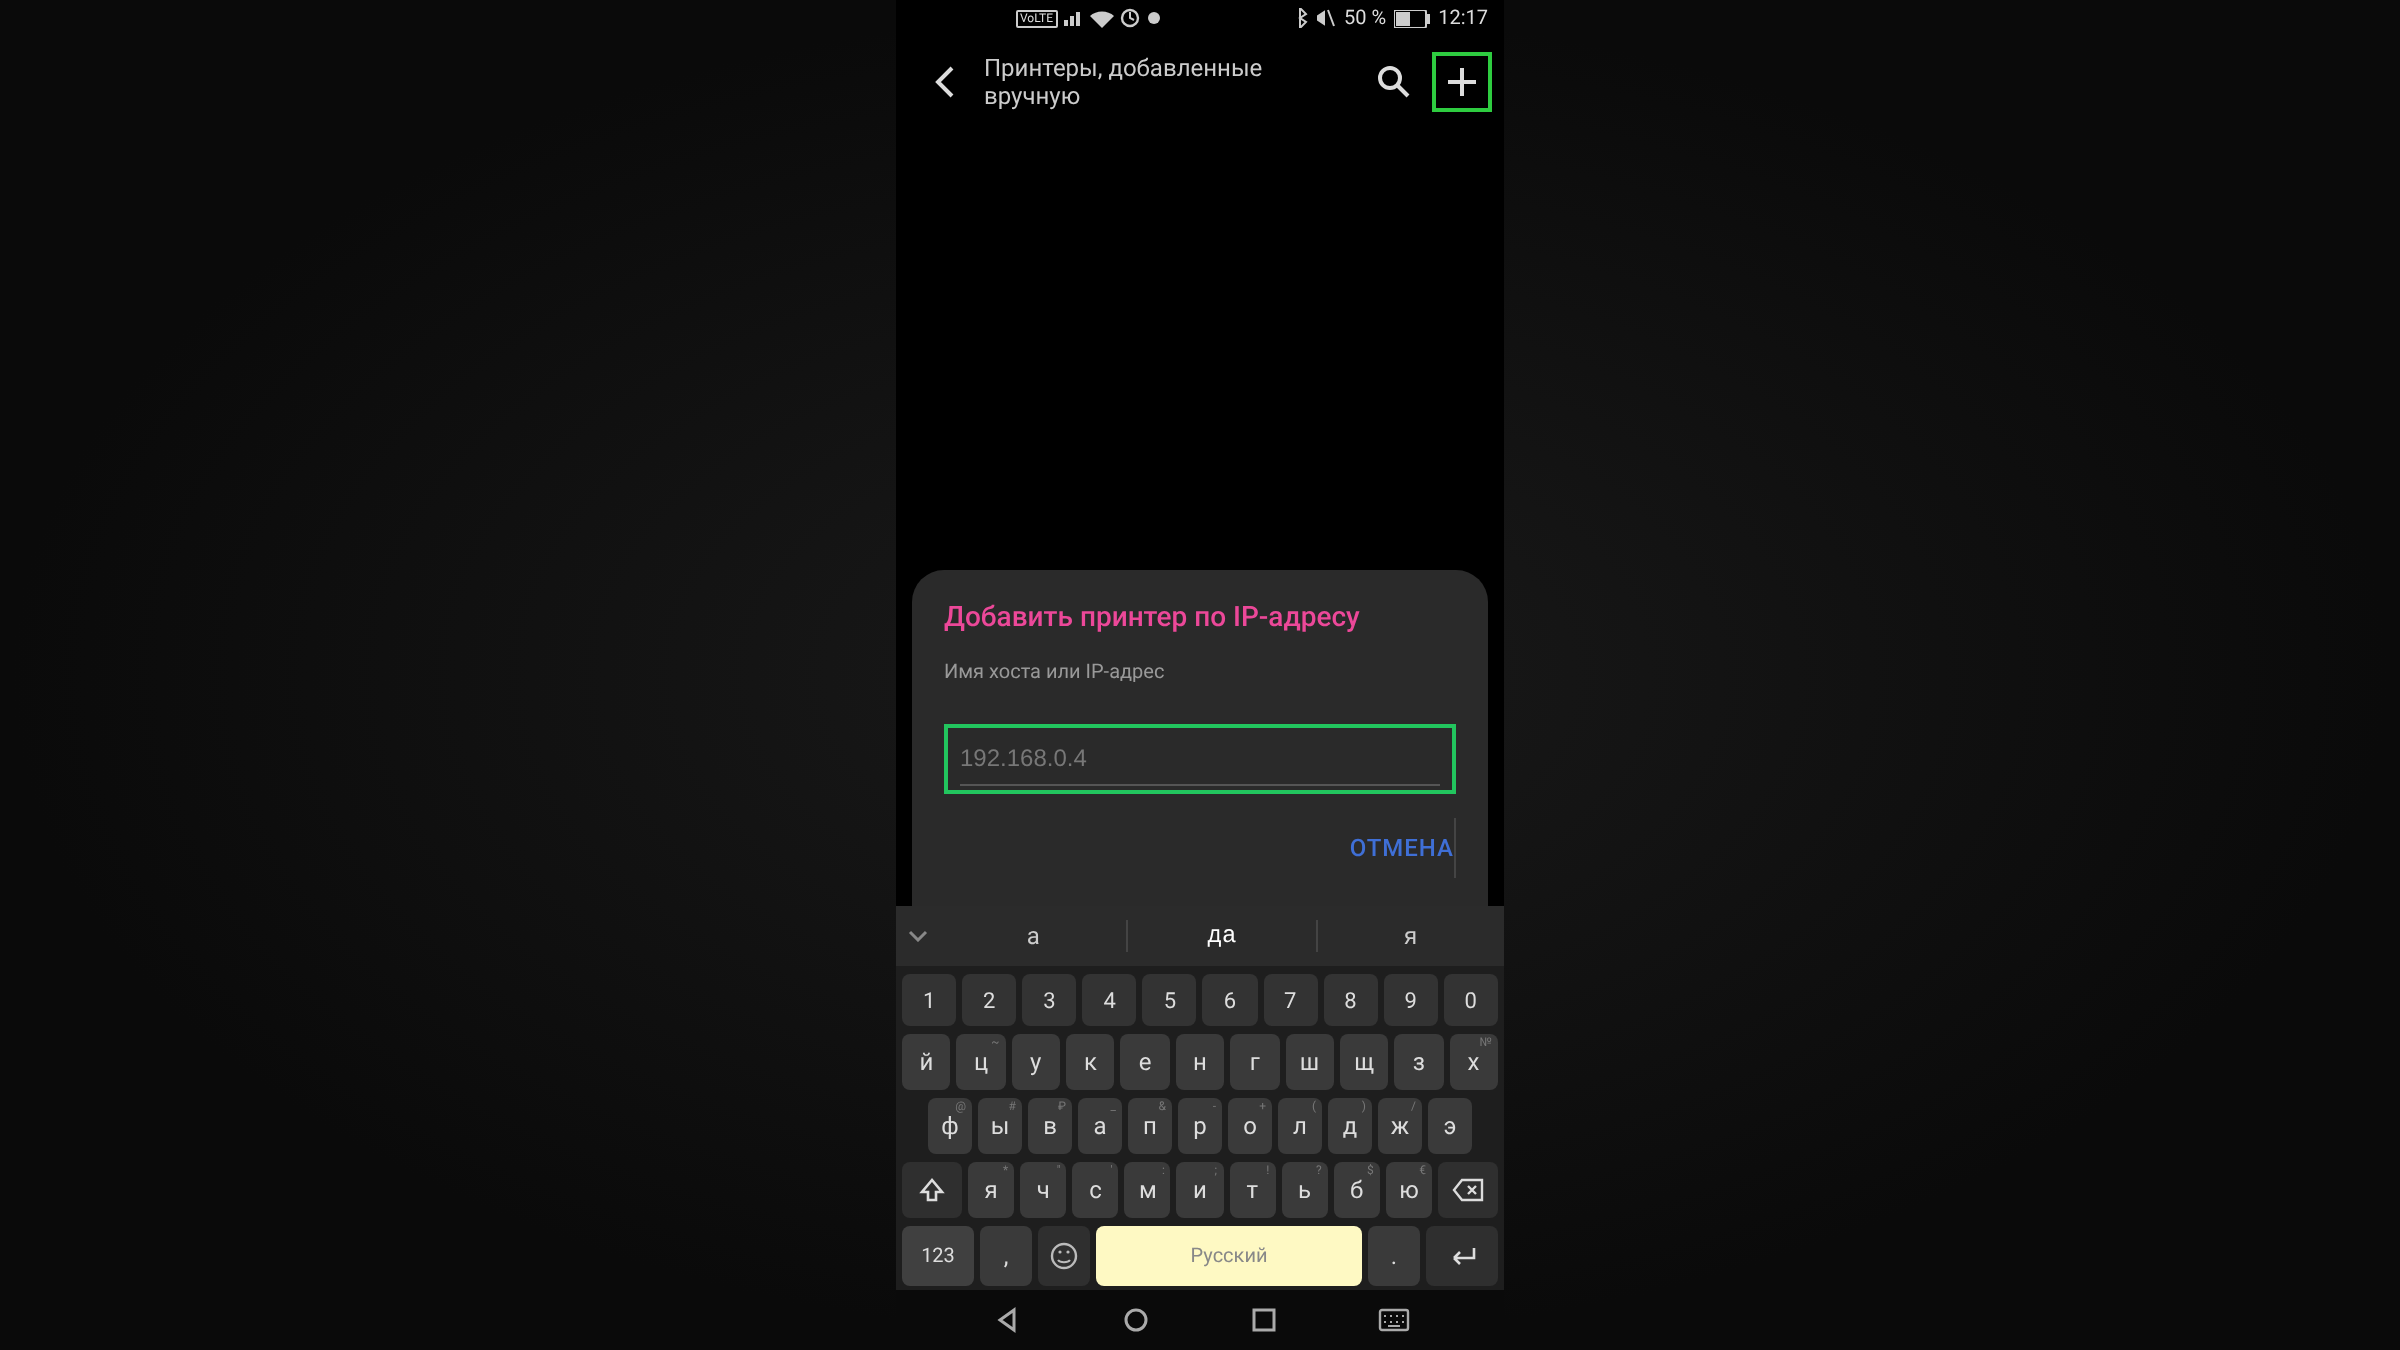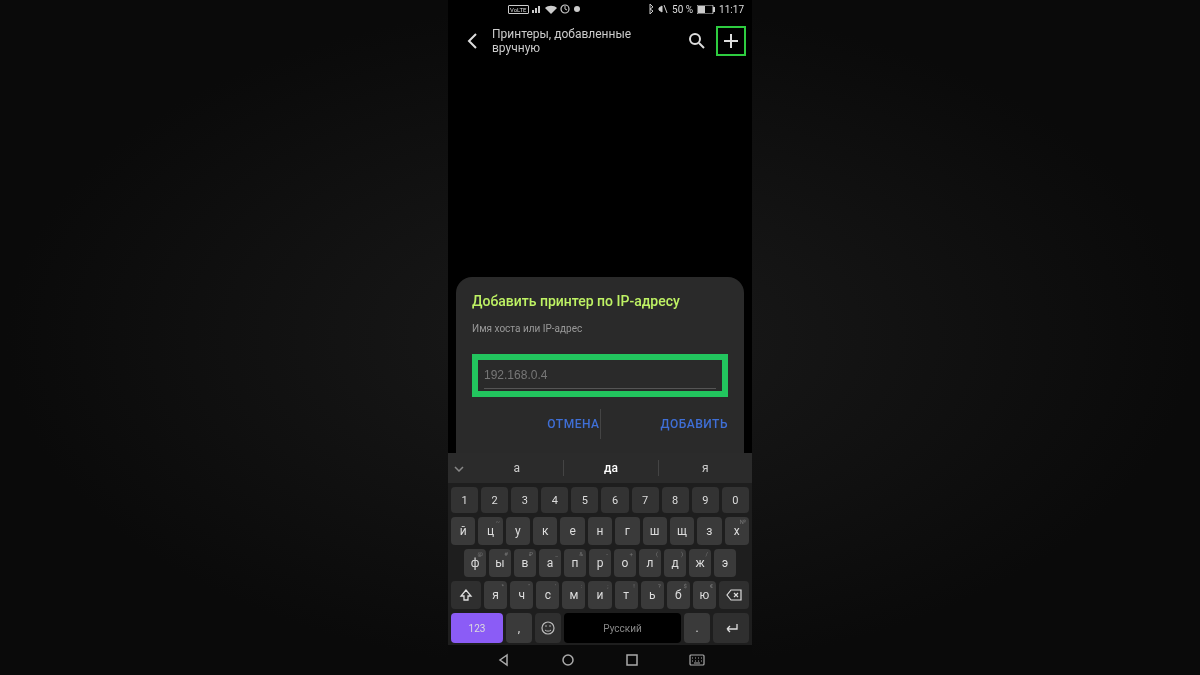--- a/index.html
+++ b/index.html
@@ -42,24 +42,24 @@
   }
   .highlight-green { border:2px solid #2ecc40; }
   
   .content { flex:1; position:relative; }
   
   .dialog {
     position:absolute; left:8px; right:8px; bottom:0;
     background:#2a2a2a; border-radius:16px 16px 0 0;
     padding:16px 16px 0 16px;
   }
-  .dialog-title { font-size:14px; font-weight:500; color:#bef264; margin-bottom:14px; }
+  .dialog-title { font-size:14px; font-weight:500; color:#ec4899; margin-bottom:14px; }
   .dialog-label { font-size:10px; color:#999; margin-bottom:16px; }
   .inputwrap {
-    border:6px solid #22c55e; padding:4px 6px 2px 6px;margin-top:20px;
+    border:2px solid #22c55e; padding:4px 6px 2px 6px;margin-top:20px;
   }
   .ip-input {
     width:100%; background:transparent; border:none; border-bottom:1px solid #555;
     color:#888; font-size:12px; padding:4px 0 6px 0;
     outline:none;
   }
   .ip-input::placeholder { color:#777; }
   .dialog-buttons {
     display:flex; margin-top:12px; padding-bottom:14px;
   }
@@ -71,21 +71,21 @@
     width:1px; background:#444;
   }
   
   .suggestions {
     height:30px; background:#2b2b2b; display:flex; align-items:center;
     font-size:12px; color:#ccc;
   }
   .suggestions .chev { width:22px; text-align:center; color:#888; font-size:10px; }
   .suggestions .sug { flex:1; text-align:center; }
   .suggestions .sep { width:1px; height:16px; background:#444; }
-  .suggestions .sug.center { color:#fff; font-weight:500; }
+  .suggestions .sug.center { color:#fff; font-weight:500;font-family:Liberation Mono, monospace; }
   
   .keyboard {
     background:#1e1e1e; padding:4px 3px 2px 3px;
     display:flex; flex-direction:column; gap:4px;
   }
   .krow { display:flex; gap:3px; }
   .key {
     background:#3a3a3a; border-radius:4px;
     display:flex; align-items:center; justify-content:center;
     flex-direction:column;
@@ -94,24 +94,24 @@
     height:28px;
   }
   .row0 .key { flex:1; height:26px; font-size:11px; background:#333; }
   .row1 .key { flex:1; }
   .row2 { padding:0 13px; }
   .row2 .key { flex:1; }
   .row3 .key { flex:1; }
   .row3 .key.wide { flex:1.3; background:#2f2f2f; }
   .row4 { }
   .row4 .key { height:30px; }
-  .row4 .k123 { width:52px; background:#8b5cf6; font-size:10px; }
+  .row4 .k123 { width:36px; background:#404040; font-size:10px; }
   .row4 .kcomma { width:26px; }
   .row4 .kemoji { width:26px; background:#2f2f2f; font-size:12px; }
-  .row4 .kspace { flex:1; background:#000000; color:#888; font-size:10px; }
+  .row4 .kspace { flex:1; background:#fef9c3; color:#888; font-size:10px; }
   .row4 .kdot { width:26px; }
   .row4 .kenter { width:36px; background:#2f2f2f; }
   .key .alt {
     position:absolute; top:1px; right:3px; font-size:6px; color:#777;
   }
   .key svg { display:block; }
   
   .navbar {
     height:30px; background:#0a0a0a;
     display:flex; justify-content:space-evenly; align-items:center;
@@ -146,21 +146,21 @@
         </svg>
       <svg width="10" height="10">
           <path d="M4 2v6L1 6V4zM6 1l3 8" stroke="#ccc" fill="#ccc" stroke-width="1"></path>
         </svg>
       <span>50 %</span>
       <svg width="18" height="9">
           <rect x="0" y="0" width="16" height="9" rx="1" fill="none" stroke="#ccc"></rect>
           <rect x="1" y="1" width="7" height="7" fill="#ccc"></rect>
           <rect x="16" y="2" width="2" height="5" fill="#ccc"></rect>
         </svg>
-      <span>11:17</span>
+      <span>12:17</span>
     </div>
   </div>
 
   <div class="appbar">
     <div class="iconbtn">
       <svg width="18" height="18">
           <path d="M12 2L5 9l7 7" stroke="#ddd" stroke-width="2" fill="none"></path>
         </svg>
     </div>
     <div class="title">Принтеры, добавленные вручную</div>
@@ -180,21 +180,20 @@
   <div class="content">
     <div class="dialog">
       <div class="dialog-title">Добавить принтер по IP-адресу</div>
       <div class="dialog-label">Имя хоста или IP-адрес</div>
       <div class="inputwrap">
         <input class="ip-input" placeholder="192.168.0.4" style="">
       </div>
       <div class="dialog-buttons">
         <div class="dbtn">ОТМЕНА</div>
         <div class="divider"></div>
-        <div class="dbtn">ДОБАВИТЬ</div>
       </div>
     </div>
   </div>
 
   <div class="suggestions">
     <div class="chev">
       <svg width="10" height="6">
           <path d="M1 1l4 4 4-4" stroke="#888" fill="none" stroke-width="1.5"></path>
         </svg>
     </div>

